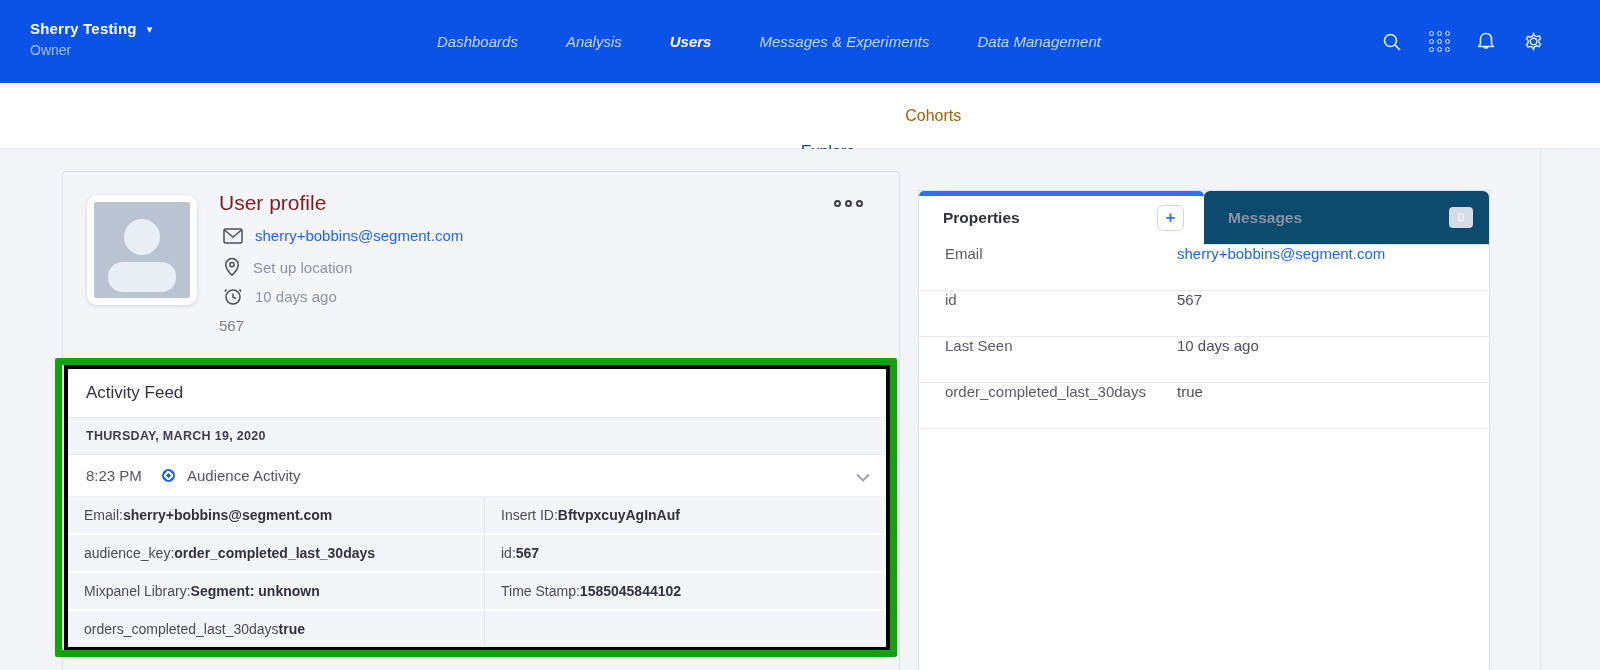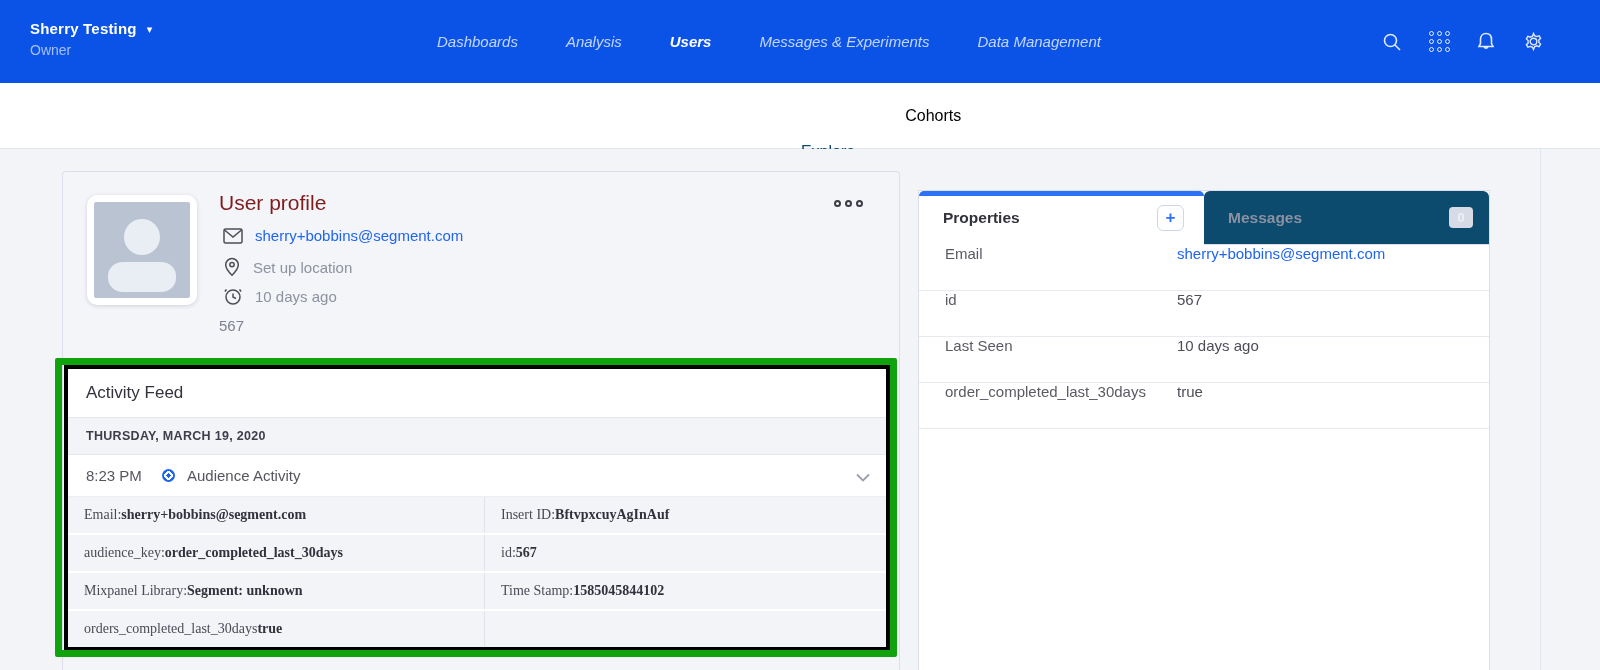--- a/index.html
+++ b/index.html
@@ -17,21 +17,21 @@
   .nav-item.active { color:#ffffff; font-weight:bold; }
   .nav-icons { position:absolute; right:56px; top:0; height:83px; display:flex; align-items:center; gap:25px; }
   .nav-icon { width:22px; height:22px; display:flex; align-items:center; justify-content:center; cursor:pointer; }
   .nav-icon svg { stroke:rgba(255,255,255,.88); fill:none; stroke-width:1.6; }
   .apps-grid { display:grid; grid-template-columns:repeat(3,5px); grid-template-rows:repeat(3,5px); gap:3px; }
   .apps-grid i { width:5px; height:5px; border:1.4px solid rgba(255,255,255,.88); border-radius:50%; }
 
   
   .tabstrip { position:absolute; left:0; top:83px; width:1600px; height:66px; background:#fff; border-bottom:1px solid #e2e5ec; }
   .tabstrip-inner { position:absolute; left:50%; top:0; transform:translateX(-6%); height:66px; display:flex; gap:26px; }
-  .subtab { position:relative; height:66px; display:flex; align-items:center; padding:0 12px; font-size:16px; color:#000000; cursor:pointer; }
+  .subtab { position:relative; height:66px; display:flex; align-items:center; padding:0 12px; font-size:16px; color:#a16207; cursor:pointer; }
   .subtab.active { color:#0c4a6e; font-weight:normal;margin-top:36px; }
   .subtab.active .underline { position:absolute; left:0; right:0; bottom:-1px; height:4px; background:#1257ea; }
 
   
   .content { position:absolute; left:0; top:149px; width:1600px; height:521px; background:#f3f4f8; }
   .content-right-edge { position:absolute; left:1540px; top:0; bottom:0; width:1px; background:#e3e6ed; }
 
   
   .left-card { position:absolute; left:62px; top:22px; width:838px; height:499px; background:#f4f5f9; border:1px solid #dcdfe9; border-bottom:none; border-radius:4px 4px 0 0; }
   .avatar-frame { position:absolute; left:24px; top:23px; width:110px; height:110px; background:#fff; border-radius:10px; box-shadow:0 1px 4px rgba(40,50,80,.18); }
@@ -53,21 +53,21 @@
   .af-header { height:49px; display:flex; align-items:center; padding-left:18px; font-size:17px; color:#32323c; border-bottom:1px solid #e4e7ee; }
   .af-date { height:37px; display:flex; align-items:center; padding-left:18px; background:#f3f4f8; border-bottom:1px solid #e4e7ee; font-size:12.5px; font-weight:bold; color:#3e3e4a; letter-spacing:.3px; }
   .af-event { height:42px; display:flex; align-items:center; background:#fff; border-bottom:1px solid #eceef3; position:relative; cursor:pointer; }
   .af-time { margin-left:18px; width:72px; font-size:15px; color:#55555f; }
   .event-dot { width:13px; height:13px; border-radius:50%; margin-left:4px;
     background:radial-gradient(circle, #1b63f0 0 2.2px, #ffffff 2.2px 4.2px, #1b63f0 4.2px 6.5px); }
   .af-event-name { margin-left:12px; font-size:15px; color:#55555f; }
   .af-chevron { position:absolute; right:16px; top:13px; }
   .af-chevron svg { stroke:#9aa0ae; fill:none; stroke-width:1.8; }
   .af-details { background:#fff; }
-  .af-drow { display:flex; height:36px; margin-bottom:2px;font-family:Liberation Serif, serif; }
+  .af-drow { display:flex; height:36px; margin-bottom:2px; }
   .af-cell { background:#f3f4f8; display:flex; align-items:center; padding-left:16px; font-size:14px; color:#4a4a55; white-space:nowrap; overflow:hidden; }
   .af-cell.l { width:417px; border-right:1px solid #e0e3ea; }
   .af-cell.r { flex:1; }
   .af-cell b { color:#32323c; font-weight:bold; }
 
   
   .annotation-box { position:absolute; left:55px; top:209px; width:842px; height:299px; border:7px solid #10a30e; border-radius:2px; pointer-events:none; z-index:50; }
 
   
   .right-card { position:absolute; left:918px; top:41px; width:572px; height:480px; background:#fff; border:1px solid #dcdfe9; border-bottom:none; }

